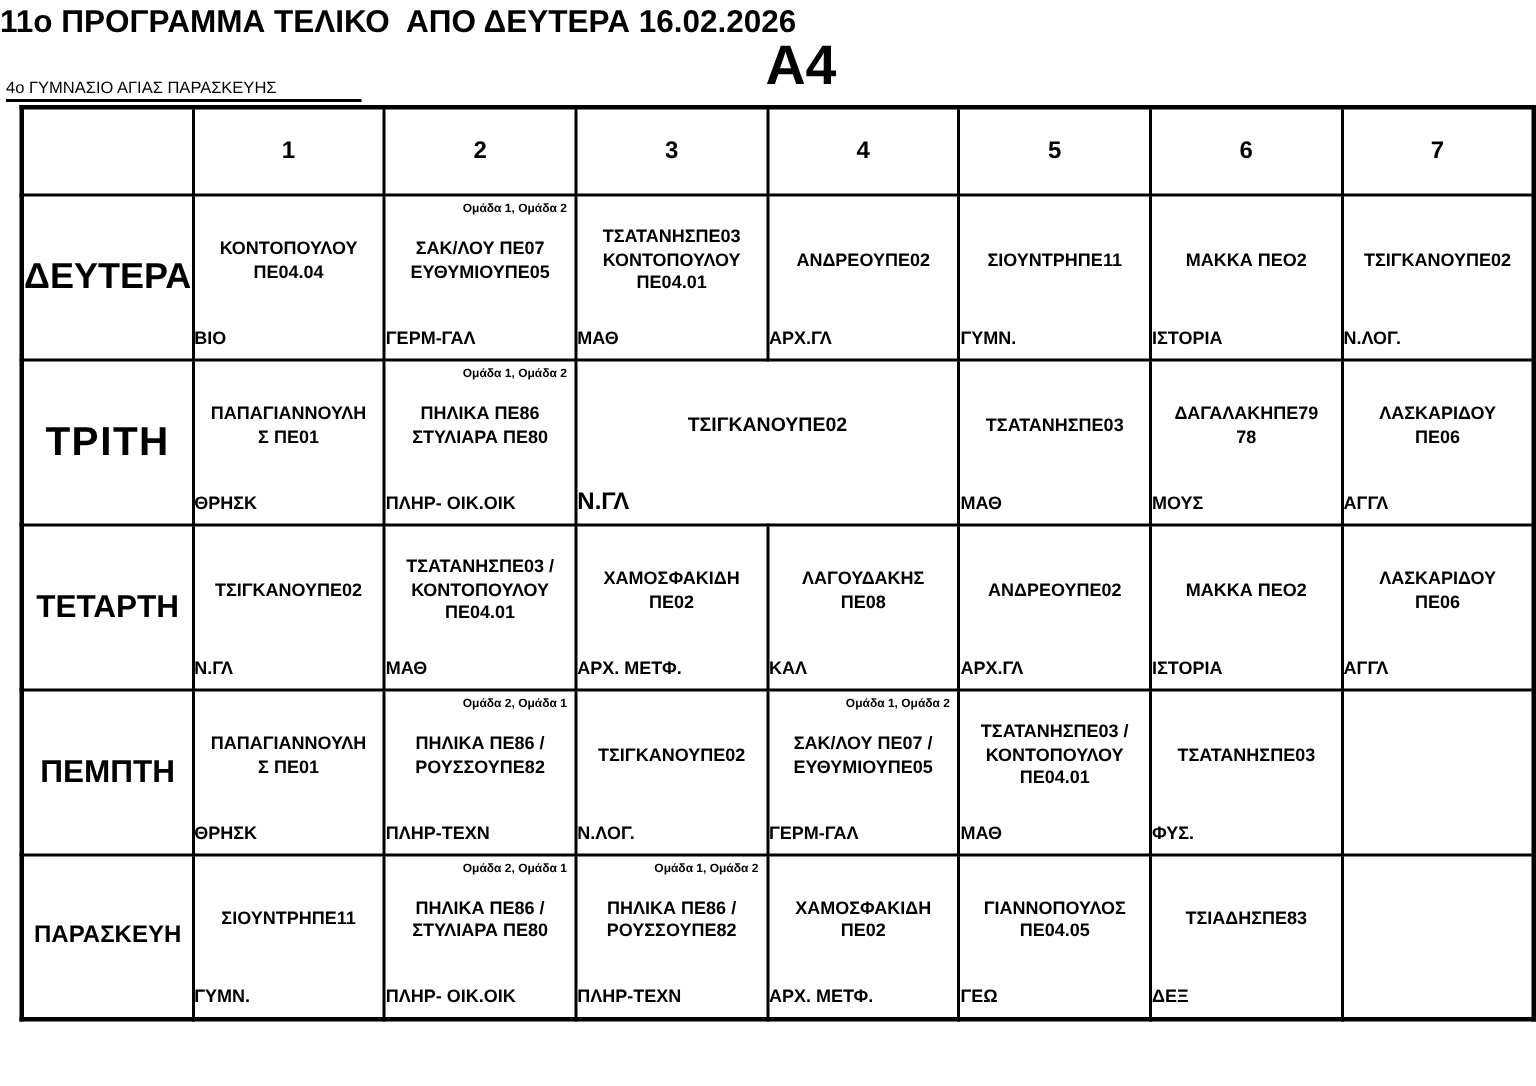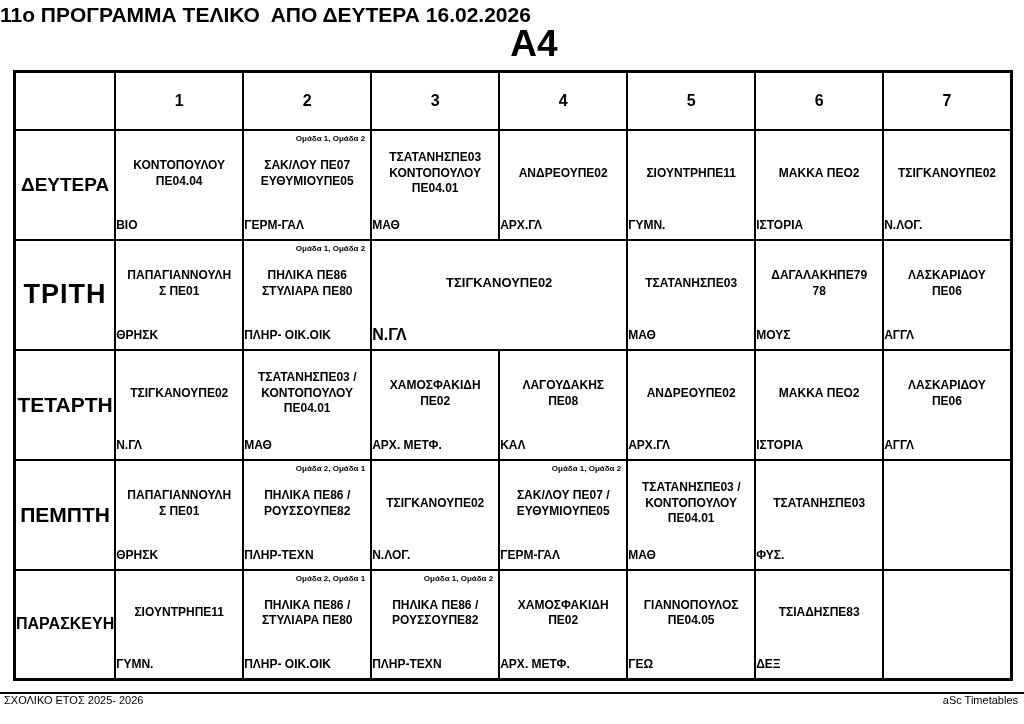--- a/index.html
+++ b/index.html
@@ -43,21 +43,21 @@
     padding: 0;
     text-align: center;
     vertical-align: middle;
     overflow: hidden;
   }
   tr.header-row { height: 58px; }
   tr.day-row { height: 110px; }
 
   th.period-head { font-size: 16px; font-weight: bold; }
   th.day-head { font-weight: bold; }
-  .day-size-1 { font-size: 19px; }
+  .day-size-1 { font-size: 24px; }
   .day-size-2 { font-size: 27px; letter-spacing: 1px; }
   .day-size-3 { font-size: 21px; }
   .day-size-4 { font-size: 21px; }
   .day-size-5 { font-size: 16px; }
 
   td.lesson { position: relative; }
   .group-label {
     position: absolute; top: 3px; right: 5px;
     font-size: 8px; font-weight: 600;
     white-space: nowrap;
@@ -85,20 +85,21 @@
     padding: 0 6px 0 4px;
   }
 </style>
 </head>
 <body>
 
 <div class="page">
 
   <div class="main-title">11ο ΠΡΟΓΡΑΜΜΑ ΤΕΛΙΚΟ  ΑΠΟ ΔΕΥΤΕΡΑ 16.02.2026</div>
   <div class="class-title">Α4</div>
+  <div class="school-name">4ο ΓΥΜΝΑΣΙΟ ΑΓΙΑΣ ΠΑΡΑΣΚΕΥΗΣ</div>
 
   <table class="timetable">
     <colgroup>
       <col style="width:98px">
       <col style="width:128px">
         <col style="width:128px">
         <col style="width:128px">
       <col style="width:128px">
         <col style="width:128px">
         <col style="width:128px">
@@ -296,18 +297,14 @@
         <div class="subject">ΔΕΞ</div>
       </td>
       <td class="lesson">
         <div class="teacher"></div>
         <div class="subject"></div>
       </td>
     </tr>
   </tbody>
     </table>
 
-  <div class="footer">
-    <span>ΣΧΟΛΙΚΟ ΕΤΟΣ 2025- 2026</span>
-    <span>aSc Timetables</span>
-  </div>
 
 </div>
 
 </body></html>

